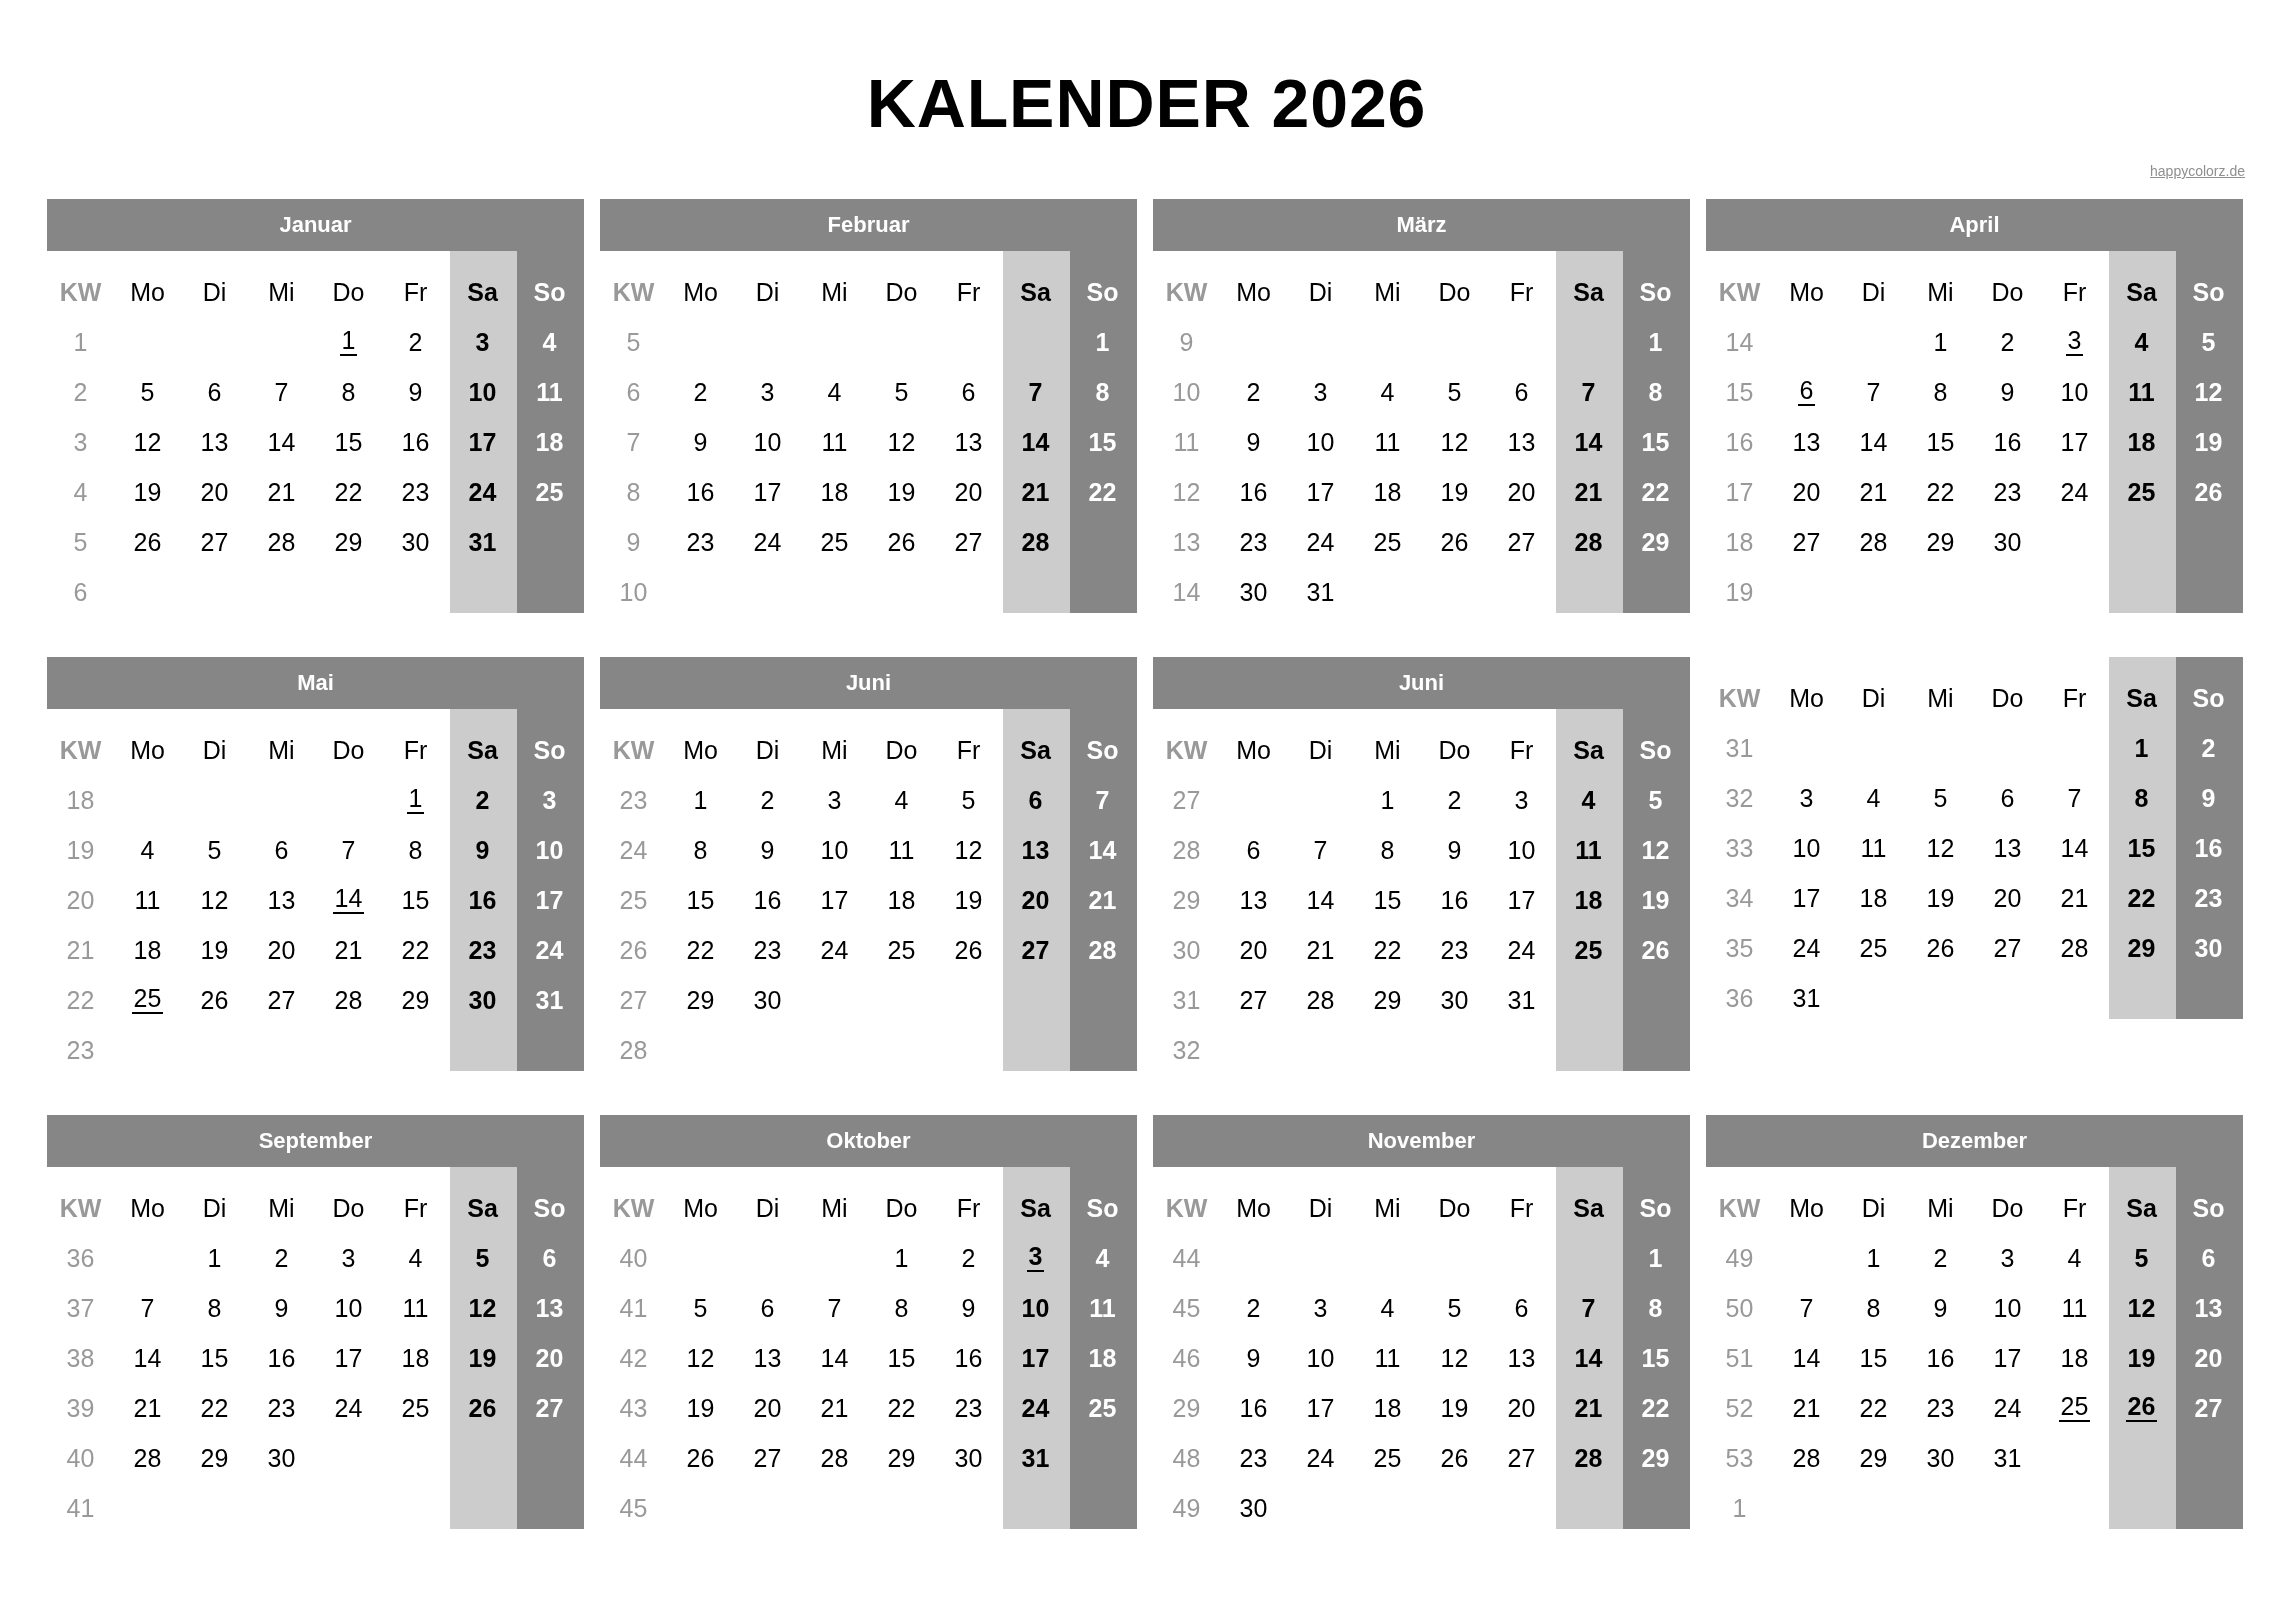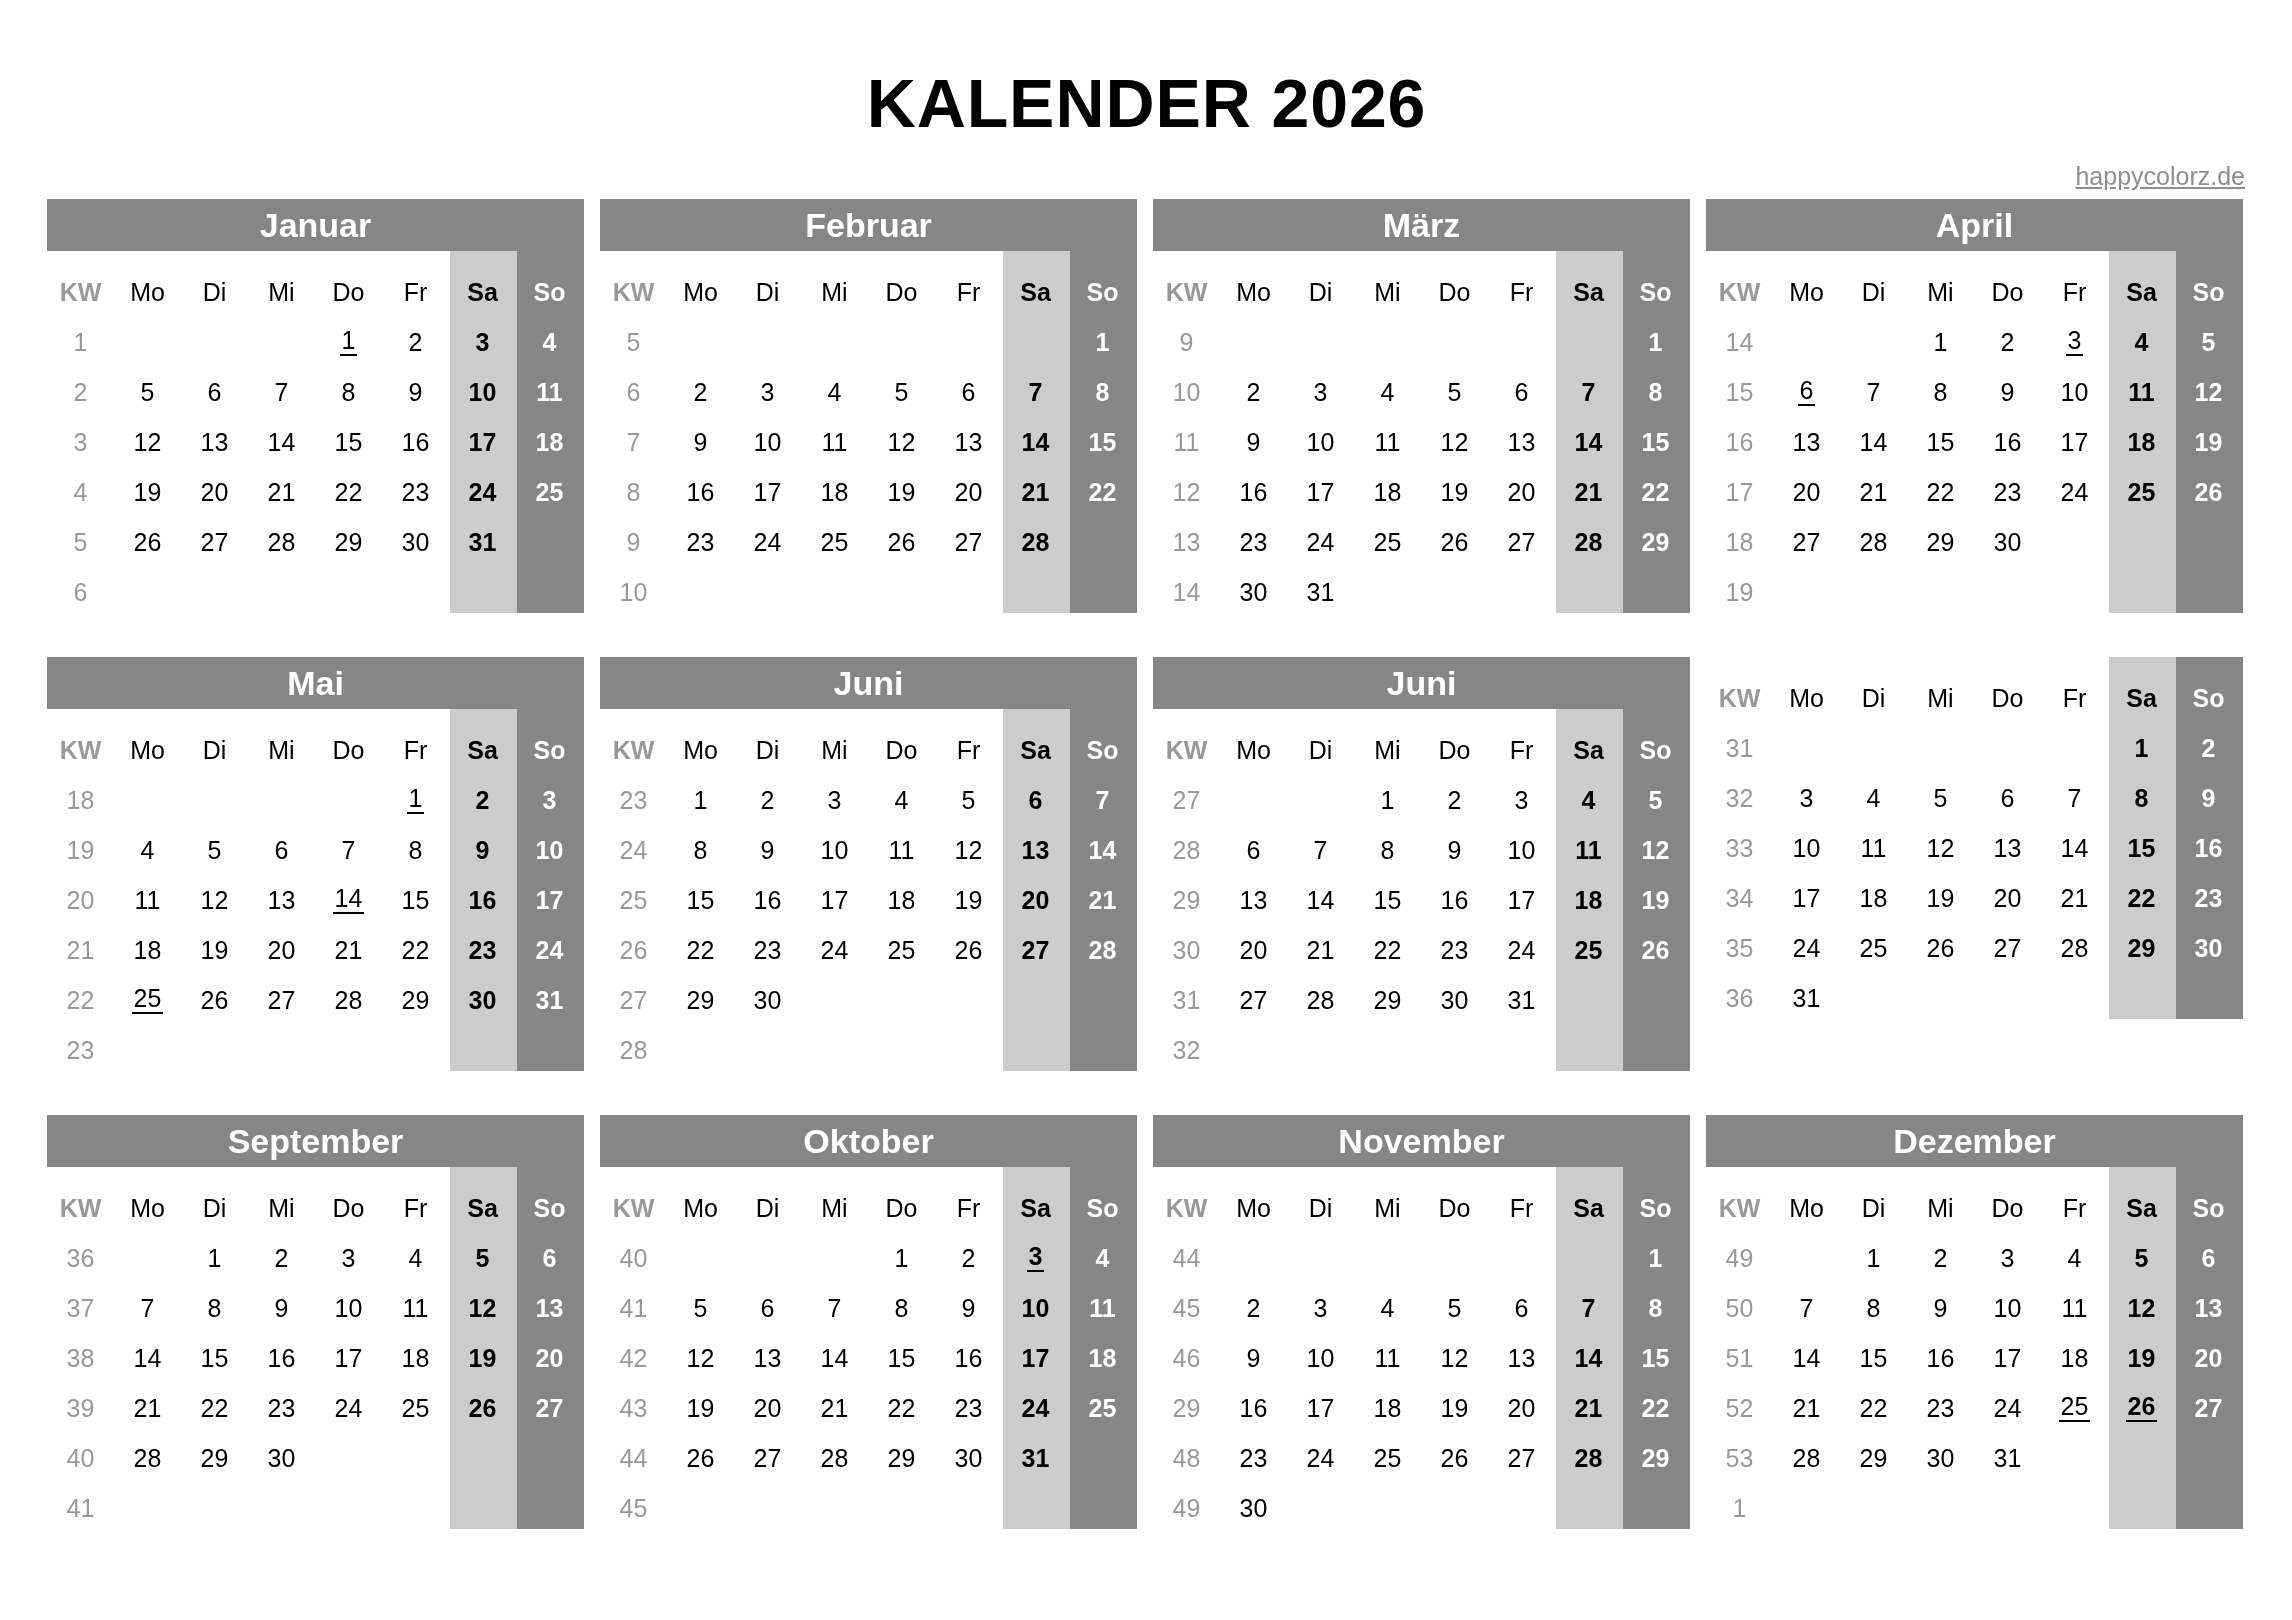--- a/index.html
+++ b/index.html
@@ -20,40 +20,40 @@
     text-align: center;
     font-size: 68px;
     font-weight: bold;
     letter-spacing: 0.9px;
     line-height: 1;
   }
   .brand-link {
     position: absolute;
     top: 164px;
     right: 48px;
-    font-size: 25px;
+    font-size: 14px;
     color: #8f8f8f;
     text-decoration: underline;
     line-height: 1;
   }
   .months-grid {
     position: absolute;
     left: 47px;
     top: 199px;
     display: grid;
     grid-template-columns: repeat(4, 537px);
     column-gap: 16px;
     row-gap: 44px;
   }
   .month { width: 537px; }
   .m-header {
     height: 52px;
     background: #868686;
     color: #ffffff;
-    font-size: 34px;
+    font-size: 22px;
     font-weight: bold;
     display: flex;
     align-items: center;
     justify-content: center;
     line-height: 1;
   }
   .m-table {
     position: relative;
     height: 362px;
   }

